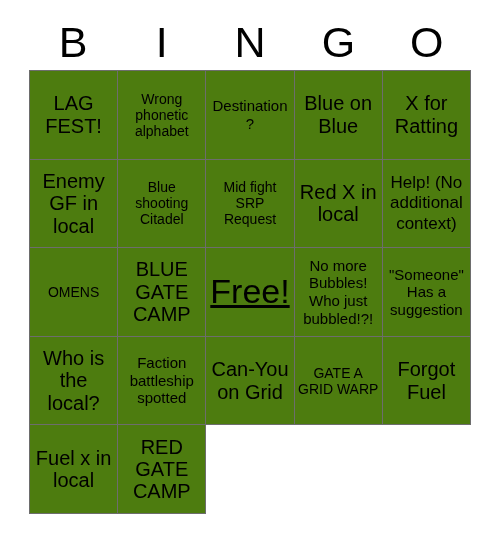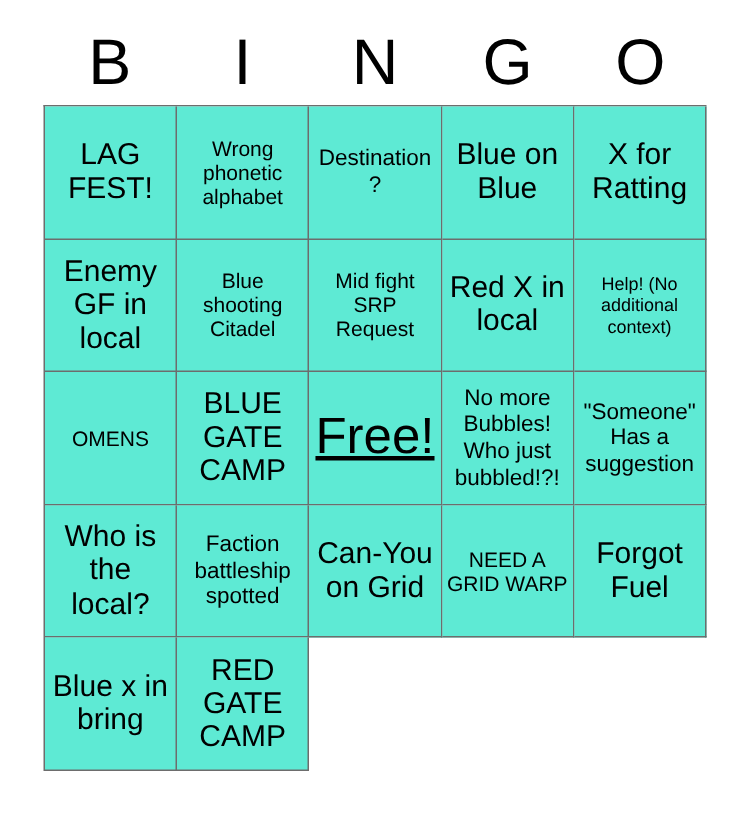--- a/index.html
+++ b/index.html
@@ -61,33 +61,33 @@
   .cell {
     border-right: 1px solid #6d6d6d;
     border-bottom: 1px solid #6d6d6d;
     box-sizing: border-box;
     display: flex;
     align-items: center;
     justify-content: center;
     text-align: center;
     padding: 1px 2px;
     overflow: hidden;
-    background: #5eead4;
+    background: #4d7c0f;
   }
   .cell-text {
     display: block;
     width: 100%;
     line-height: 1.13;
     white-space: pre-line;
     word-wrap: break-word;
   }
 
   
   .fs-xs  { font-size: 15px; line-height: 1.22; }
-  .fs-s   { font-size: 12px; line-height: 1.2; }
+  .fs-s   { font-size: 17px; line-height: 1.2; }
   .fs-m   { font-size: 15px; line-height: 1.17; }
   .fs-l   { font-size: 14px; line-height: 1.15; }
   .fs-xl  { font-size: 20px; line-height: 1.12; }
   .fs-xxl { font-size: 34px; line-height: 1.05; text-decoration: underline; }
 </style>
 </head>
 <body>
 
 <div id="bingo-card">
 
@@ -152,27 +152,27 @@
     <div class="cell">
       <span class="cell-text fs-xl">Who is the local?</span>
     </div>
     <div class="cell">
       <span class="cell-text fs-m">Faction battleship spotted</span>
     </div>
     <div class="cell">
       <span class="cell-text fs-xl">Can-You on Grid</span>
     </div>
     <div class="cell">
-      <span class="cell-text fs-l">NEED A GRID WARP</span>
+      <span class="cell-text fs-l">GATE A GRID WARP</span>
     </div>
 
     <div class="cell">
       <span class="cell-text fs-xl">Forgot Fuel</span>
     </div>
     <div class="cell">
-      <span class="cell-text fs-xl">Blue x in bring</span>
+      <span class="cell-text fs-xl">Fuel x in local</span>
     </div>
     <div class="cell">
       <span class="cell-text fs-xl">RED GATE CAMP</span>
     </div>
 
   </div>
 </div>
 
 </body></html>

